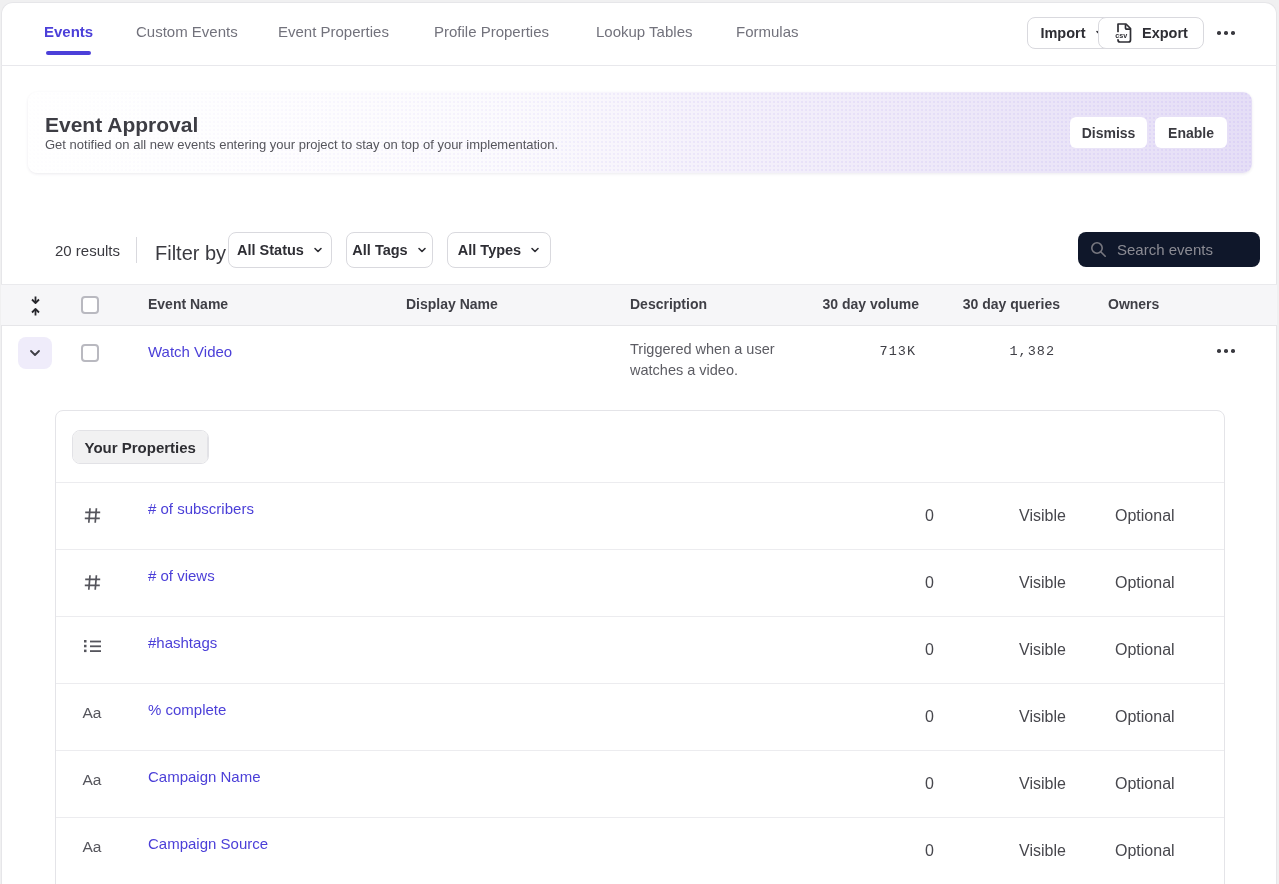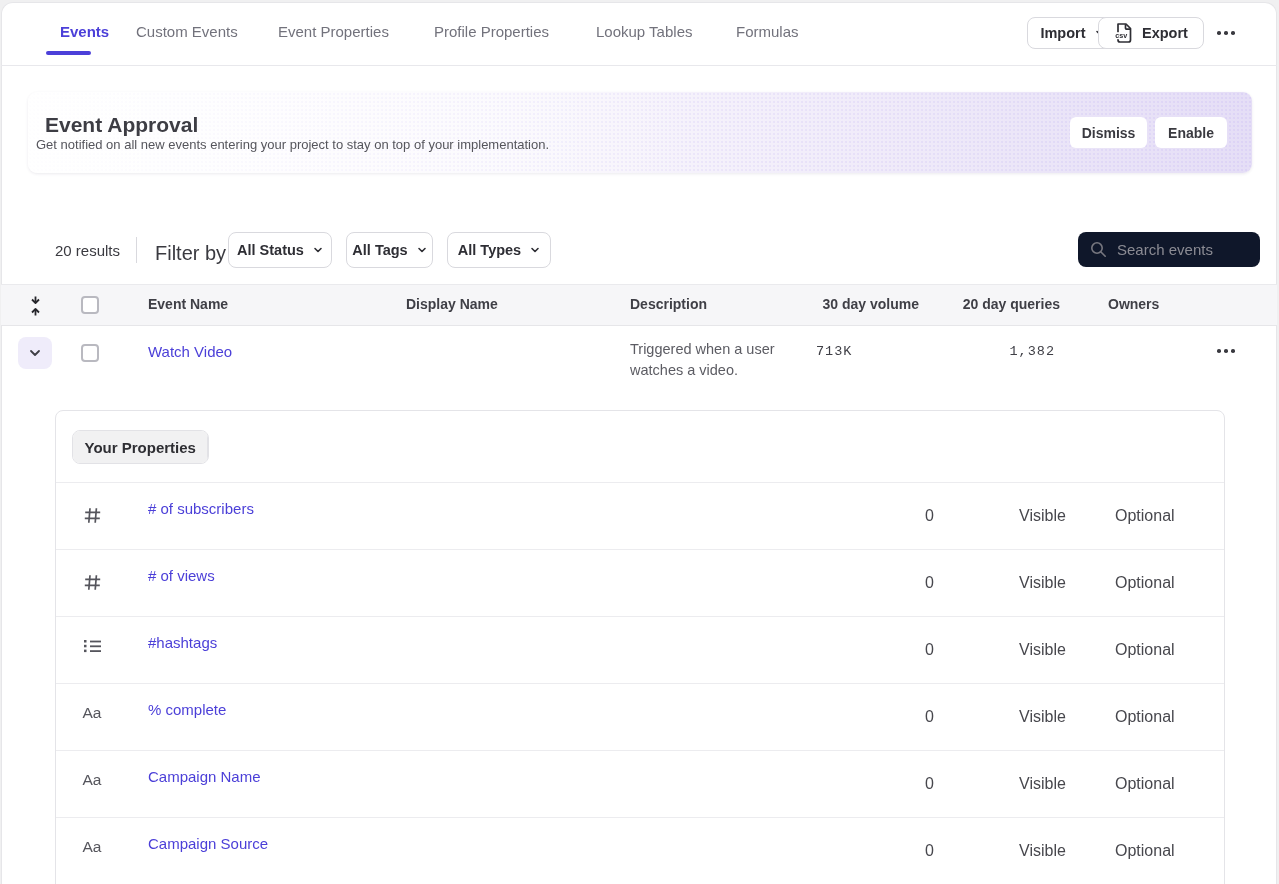--- a/index.html
+++ b/index.html
@@ -19,21 +19,21 @@
             display:flex; align-items:center; justify-content:center; }
   
   .banner { position:absolute; left:28px; top:92px; width:1224px; height:81px; border-radius:9px;
             background-image:
               linear-gradient(90deg, rgba(255,255,255,0.9) 0%, rgba(255,255,255,0) 55%),
               radial-gradient(circle, rgba(101,70,230,0.07) 0.9px, rgba(0,0,0,0) 1.1px),
               linear-gradient(90deg, #fefefe 0%, #faf8fd 40%, #efeaf9 72%, #e5def6 100%);
             background-size:100% 100%, 4px 4px, 100% 100%;
             box-shadow:0 1px 3px rgba(60,50,90,0.10); }
   .banner h3 { font-size:21px; font-weight:700; color:#3d3d44; position:absolute; left:17px; top:21px; }
-  .banner p  { font-size:13px; color:#55555c; position:absolute; left:8px; top:45px;text-align:right; }
+  .banner p  { font-size:13px; color:#55555c; position:absolute; left:17px; top:45px;text-align:right; }
   .bbtn { position:absolute; top:25px; height:31px; background:#fff; border-radius:6px;
           font-size:14px; font-weight:700; color:#3a3a40; display:flex; align-items:center; justify-content:center; }
   
   .fbtn { position:absolute; top:232px; height:36px; border:1px solid #d9d9de; border-radius:8px;
           background:#fff; font-size:14.5px; font-weight:700; color:#2e2e34;
           display:flex; align-items:center; justify-content:center; }
   .chev { display:inline-block; width:10px; height:10px; margin-left:9px; position:relative; top:0px; }
   
   .thead { position:absolute; left:1px; top:284px; width:1276px; height:42px; background:#f6f6f8;
            border-top:1px solid #eaeaed; border-bottom:1px solid #e6e6e9; }
@@ -54,21 +54,21 @@
   .tab2 { color:#9b9ba3; font-weight:400; padding:0 16px; }
   .prow { position:absolute; left:0; width:1168px; height:67px; border-top:1px solid #ececef; }
   .picon { position:absolute; left:26px; width:20px; text-align:center; color:#55555c; }
   .pname { position:absolute; left:92px; font-size:15px; color:#4b3fd8; }
   .pval { position:absolute; font-size:16px; color:#47474d; }
 </style>
 </head>
 <body>
   <div class="card"></div>
 
-  <div class="nav-item nav-active" style="left:60px;text-align:right;">Events</div>
+  <div class="nav-item nav-active" style="left:44px;text-align:right;">Events</div>
   <div class="nav-underline"></div>
   <div class="nav-item" style="left:136px;">Custom Events</div>
   <div class="nav-item" style="left:278px;">Event Properties</div>
   <div class="nav-item" style="left:434px;">Profile Properties</div>
   <div class="nav-item" style="left:596px;">Lookup Tables</div>
   <div class="nav-item" style="left:736px;">Formulas</div>
   <div class="nav-divider"></div>
 
   <div class="topbtn" style="left:1027px; width:91px;">Import
     <svg class="chev" viewBox="0 0 10 10">
@@ -128,32 +128,32 @@
     <path d="M7.5 0.5 V6" stroke="#26262b" stroke-width="1.8"></path>
     <path d="M4 3.5 L7.5 7 L11 3.5" fill="none" stroke="#26262b" stroke-width="1.8" stroke-linejoin="round"></path>
     <path d="M7.5 19.5 V14" stroke="#26262b" stroke-width="1.8"></path>
     <path d="M4 16.5 L7.5 13 L11 16.5" fill="none" stroke="#26262b" stroke-width="1.8" stroke-linejoin="round"></path>
   </svg>
   <div class="checkbox" style="left:81px; top:296px;"></div>
   <div class="hlabel" style="left:148px;">Event Name</div>
   <div class="hlabel" style="left:406px;">Display Name</div>
   <div class="hlabel" style="left:630px;">Description</div>
   <div class="hlabel" style="left:822px; width:97px; text-align:right;">30 day volume</div>
-  <div class="hlabel" style="left:960px; width:100px; text-align:right;">20 day queries</div>
+  <div class="hlabel" style="left:960px; width:100px; text-align:right;">30 day queries</div>
   <div class="hlabel" style="left:1108px;">Owners</div>
 
   <div class="rowchev">
     <svg width="12" height="8" viewBox="0 0 12 8">
       <path d="M2 2 L6 6 L10 2" fill="none" stroke="#3e3e45" stroke-width="1.8" stroke-linecap="round" stroke-linejoin="round"></path>
     </svg>
   </div>
   <div class="checkbox" style="left:81px; top:344px;"></div>
   <div class="abs" style="left:148px; top:343px; font-size:15px; color:#4b3fd8;">Watch Video</div>
   <div class="abs" style="left:630px; top:339px; font-size:14.5px; color:#5c5c63; line-height:21px;">Triggered when a user<br>watches a video.</div>
-  <div class="abs mono" style="left:816px; top:344px; width:100px; text-align:left; font-size:13.5px; letter-spacing:1px; color:#3f3f46;">713K</div>
+  <div class="abs mono" style="left:816px; top:344px; width:100px; text-align:right; font-size:13.5px; letter-spacing:1px; color:#3f3f46;">713K</div>
   <div class="abs mono" style="left:955px; top:344px; width:100px; text-align:right; font-size:13.5px; letter-spacing:1px; color:#3f3f46;">1,382</div>
   <div class="dots abs" style="left:1217px; top:349px;">
     <span></span>
     <span></span>
     <span></span>
   </div>
 
   <div class="panel">
     <div class="tabgroup">
       <div class="tab tab1">Your Properties</div>

